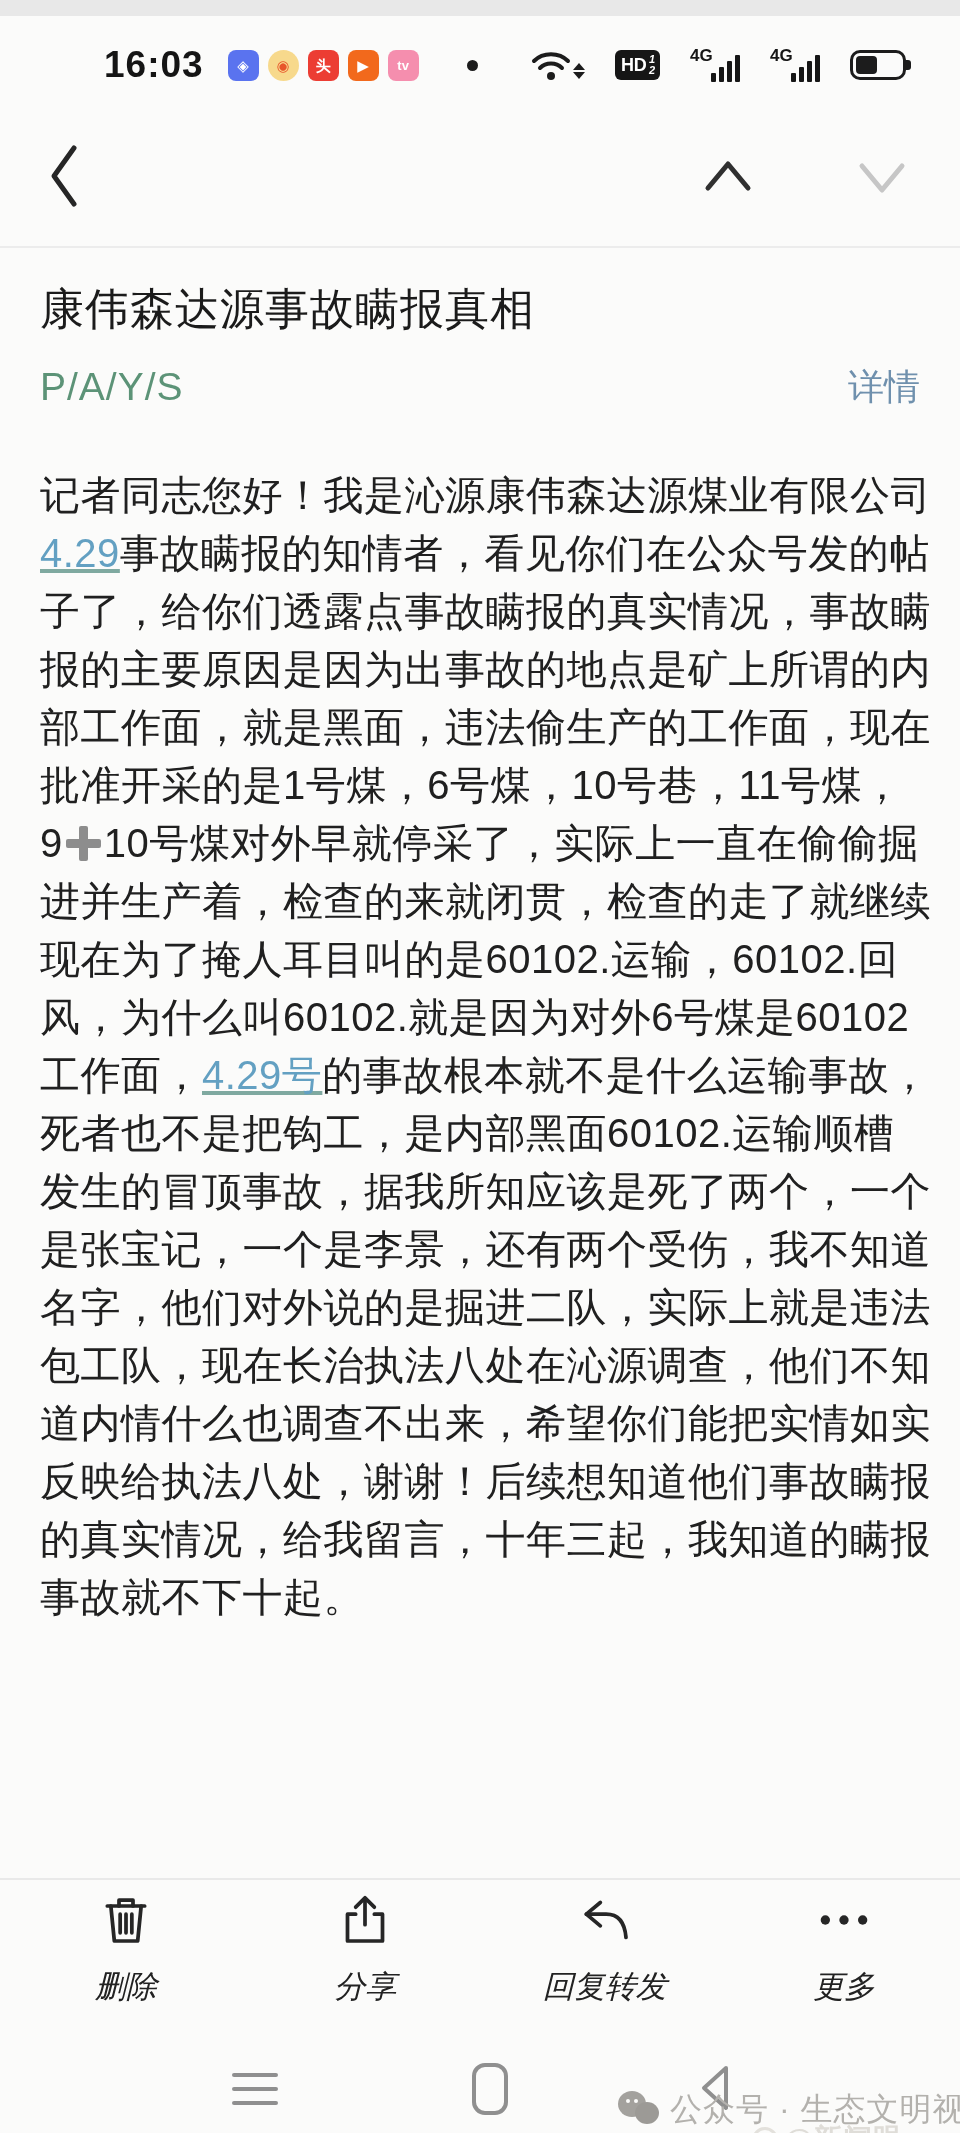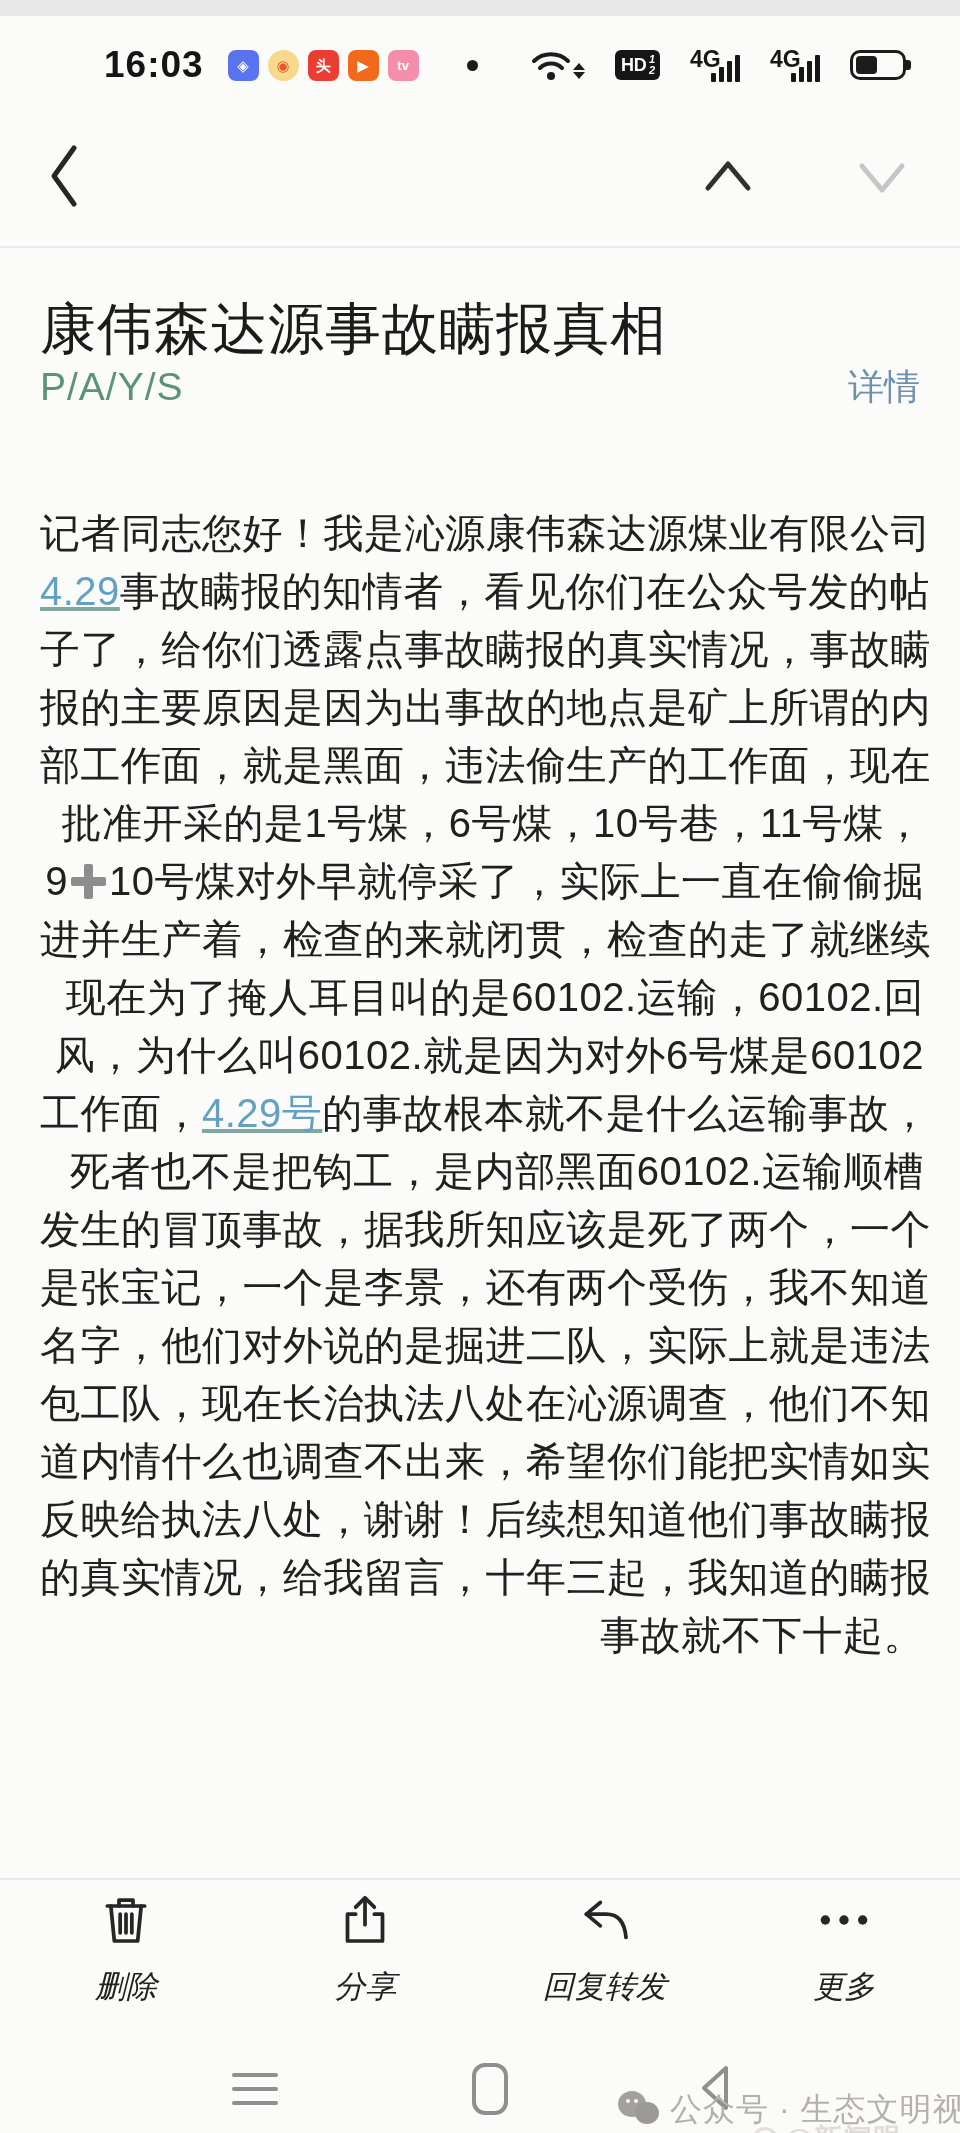--- a/index.html
+++ b/index.html
@@ -18,21 +18,21 @@
   .sb-right{display:flex;align-items:center;gap:30px;}
   .wifi-wrap{display:flex;align-items:flex-end;}
   .updown{display:flex;flex-direction:column;gap:2px;margin-left:2px;margin-bottom:2px;}
   .tri-up{width:0;height:0;border-left:6px solid transparent;border-right:6px solid transparent;border-bottom:7px solid #1c1c1c;}
   .tri-dn{width:0;height:0;border-left:6px solid transparent;border-right:6px solid transparent;border-top:7px solid #1c1c1c;}
   .hd{background:#161616;color:#fff;border-radius:6px;height:30px;padding:0 5px 0 6px;display:flex;align-items:center;}
   .hd b{font-size:18px;font-weight:700;letter-spacing:0;}
   .hd .sims{display:flex;flex-direction:column;line-height:1;margin-left:2px;}
   .hd .sims u{text-decoration:none;font-size:11px;font-weight:700;}
   .sig{position:relative;width:50px;height:38px;}
-  .sig .sig-label{position:absolute;left:0;top:0;font-size:23px;font-weight:700;color:#161616;font-style:normal;}
+  .sig .sig-label{position:absolute;left:0;top:0;font-size:17px;font-weight:700;color:#161616;font-style:normal;}
   .sig .bars{position:absolute;right:0;bottom:2px;display:flex;align-items:flex-end;gap:3px;}
   .sig .bars b{display:block;width:5px;background:#161616;border-radius:1px;}
   .sig .bars b:nth-child(1){height:9px;}
   .sig .bars b:nth-child(2){height:15px;}
   .sig .bars b:nth-child(3){height:21px;}
   .sig .bars b:nth-child(4){height:27px;}
   .battery{position:relative;width:56px;height:30px;border:3px solid #1c1c1c;border-radius:10px;box-sizing:border-box;}
   .battery::after{content:"";position:absolute;right:-8px;top:7px;width:5px;height:10px;background:#1c1c1c;border-radius:0 3px 3px 0;}
   .battery .fill{position:absolute;left:3px;top:3px;bottom:3px;width:42%;background:#1c1c1c;border-radius:4px;}
 
@@ -40,27 +40,27 @@
   .nav-row{position:absolute;top:96px;left:0;right:0;height:130px;}
   .back-btn{position:absolute;left:42px;top:28px;width:44px;height:72px;cursor:pointer;}
   .caret{position:absolute;width:52px;height:46px;cursor:pointer;}
   .caret-up{left:702px;top:42px;}
   .caret-down{left:856px;top:42px;}
   .divider{position:absolute;left:0;right:0;height:2px;background:#ececec;}
   .div-nav{top:230px;}
   .div-toolbar{top:1862px;background:#e9e9e9;}
 
   
-  .mail-title{position:absolute;left:40px;top:276px;font-size:56px;color:#1b1b1b;font-weight:500;letter-spacing:1px;}
+  .mail-title{position:absolute;left:40px;top:264px;font-size:44px;color:#1b1b1b;font-weight:500;letter-spacing:1px;}
   .sender-row{position:absolute;left:40px;right:40px;top:346px;height:50px;display:flex;align-items:center;justify-content:space-between;}
   .sender{font-size:39px;color:#5c9377;letter-spacing:1px;}
   .details{font-size:36px;color:#6f90ad;cursor:pointer;}
 
   
-  .mail-body{position:absolute;left:40px;top:488px;width:884px;text-align:right;}
+  .mail-body{position:absolute;left:40px;top:450px;width:884px;}
   .body-line{font-size:40px;line-height:58px;color:#202020;white-space:pre;letter-spacing:0.5px;}
   .body-link{color:#63a0c2;text-decoration:underline;text-decoration-color:#7fa9a0;cursor:pointer;}
   .plus-icon{position:relative;display:inline-block;width:37px;height:37px;vertical-align:-5px;margin:0 2px;}
   .plus-icon::before{content:"";position:absolute;left:14px;top:1px;width:9px;height:35px;background:#8d8d8d;border-radius:2px;}
   .plus-icon::after{content:"";position:absolute;left:1px;top:14px;width:35px;height:9px;background:#8d8d8d;border-radius:2px;}
 
   
   .toolbar{position:absolute;left:36px;right:26px;top:1876px;display:flex;justify-content:space-between;font-style:italic;}
   .tb-item{display:flex;flex-direction:column;align-items:center;width:180px;cursor:pointer;}
   .tb-item svg{width:56px;height:56px;stroke:#262626;stroke-width:3.2;fill:none;stroke-linecap:round;stroke-linejoin:round;}

